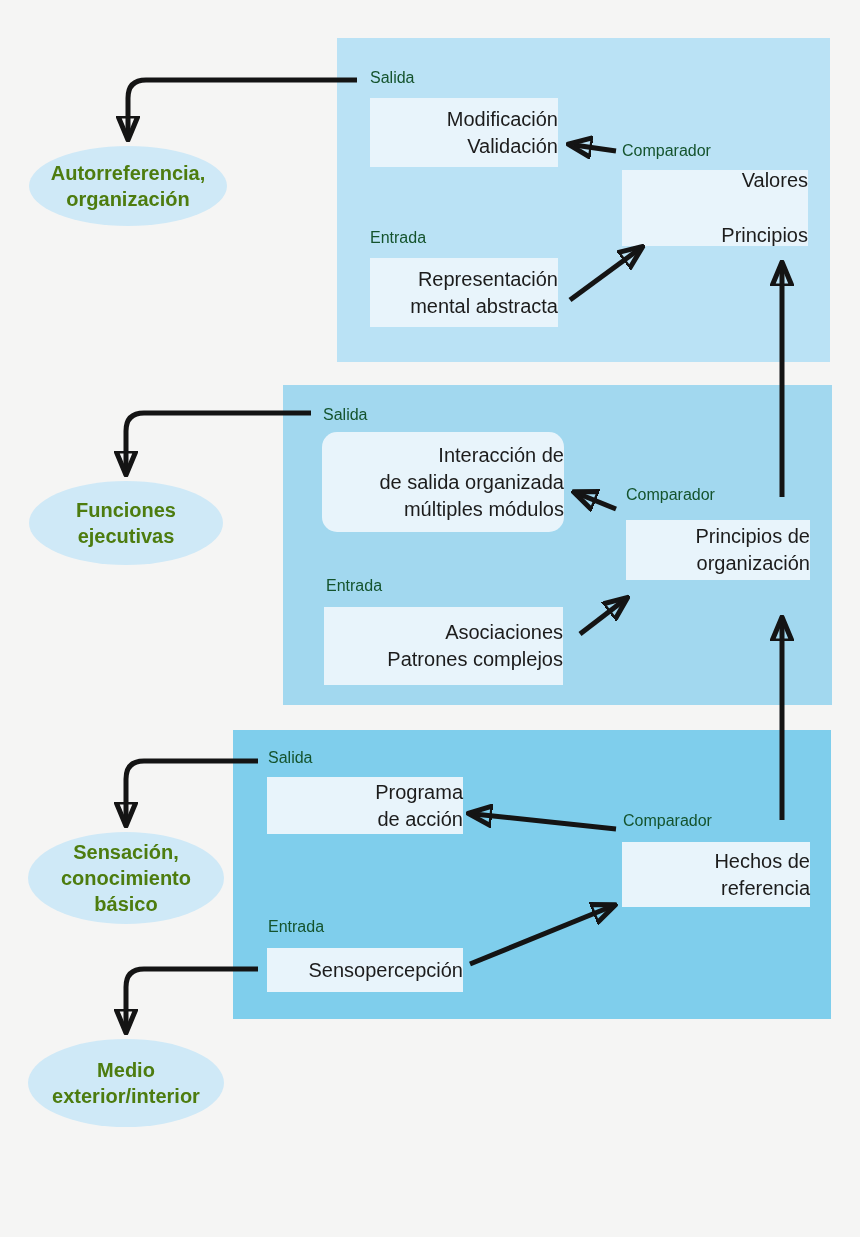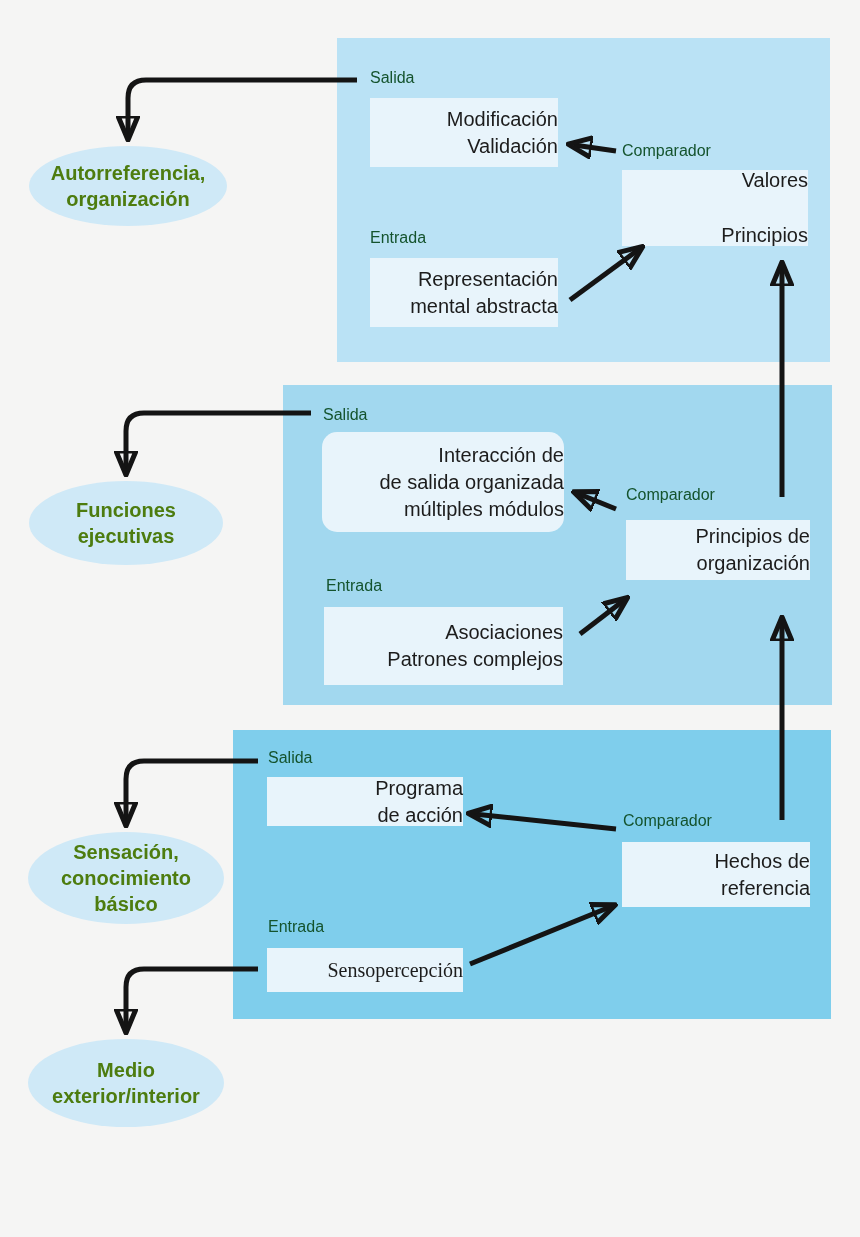--- a/index.html
+++ b/index.html
@@ -117,35 +117,35 @@
 
     <div class="box" style="left:41px; top:222px; width:239px; height:78px;">
       <div>Asociaciones</div>
       <div>Patrones complejos</div>
     </div>
   </div>
 
   <div class="panel panel-bottom">
     <div class="flow-label" style="left:35px; top:16px;">Salida</div>
 
-    <div class="box" style="left:34px; top:47px; width:196px; height:49px;">
+    <div class="box" style="left:34px; top:47px; width:196px; height:57px;">
       <div>Programa</div>
       <div>de acción</div>
     </div>
 
     <div class="flow-label" style="left:390px; top:79px;">Comparador</div>
 
     <div class="box" style="left:389px; top:112px; width:188px; height:65px;">
       <div>Hechos de</div>
       <div>referencia</div>
     </div>
 
     <div class="flow-label" style="left:35px; top:185px;">Entrada</div>
 
-    <div class="box" style="left:34px; top:218px; width:196px; height:44px;font-family:Liberation Serif, serif;">
+    <div class="box" style="left:34px; top:218px; width:196px; height:44px;">
       <div>Sensopercepción</div>
     </div>
   </div>
 
   <div class="ellipse" style="left:29px; top:146px; width:198px; height:80px;">
     <div>Autorreferencia,</div>
     <div>organización</div>
   </div>
 
   <div class="ellipse" style="left:29px; top:481px; width:194px; height:84px;">

